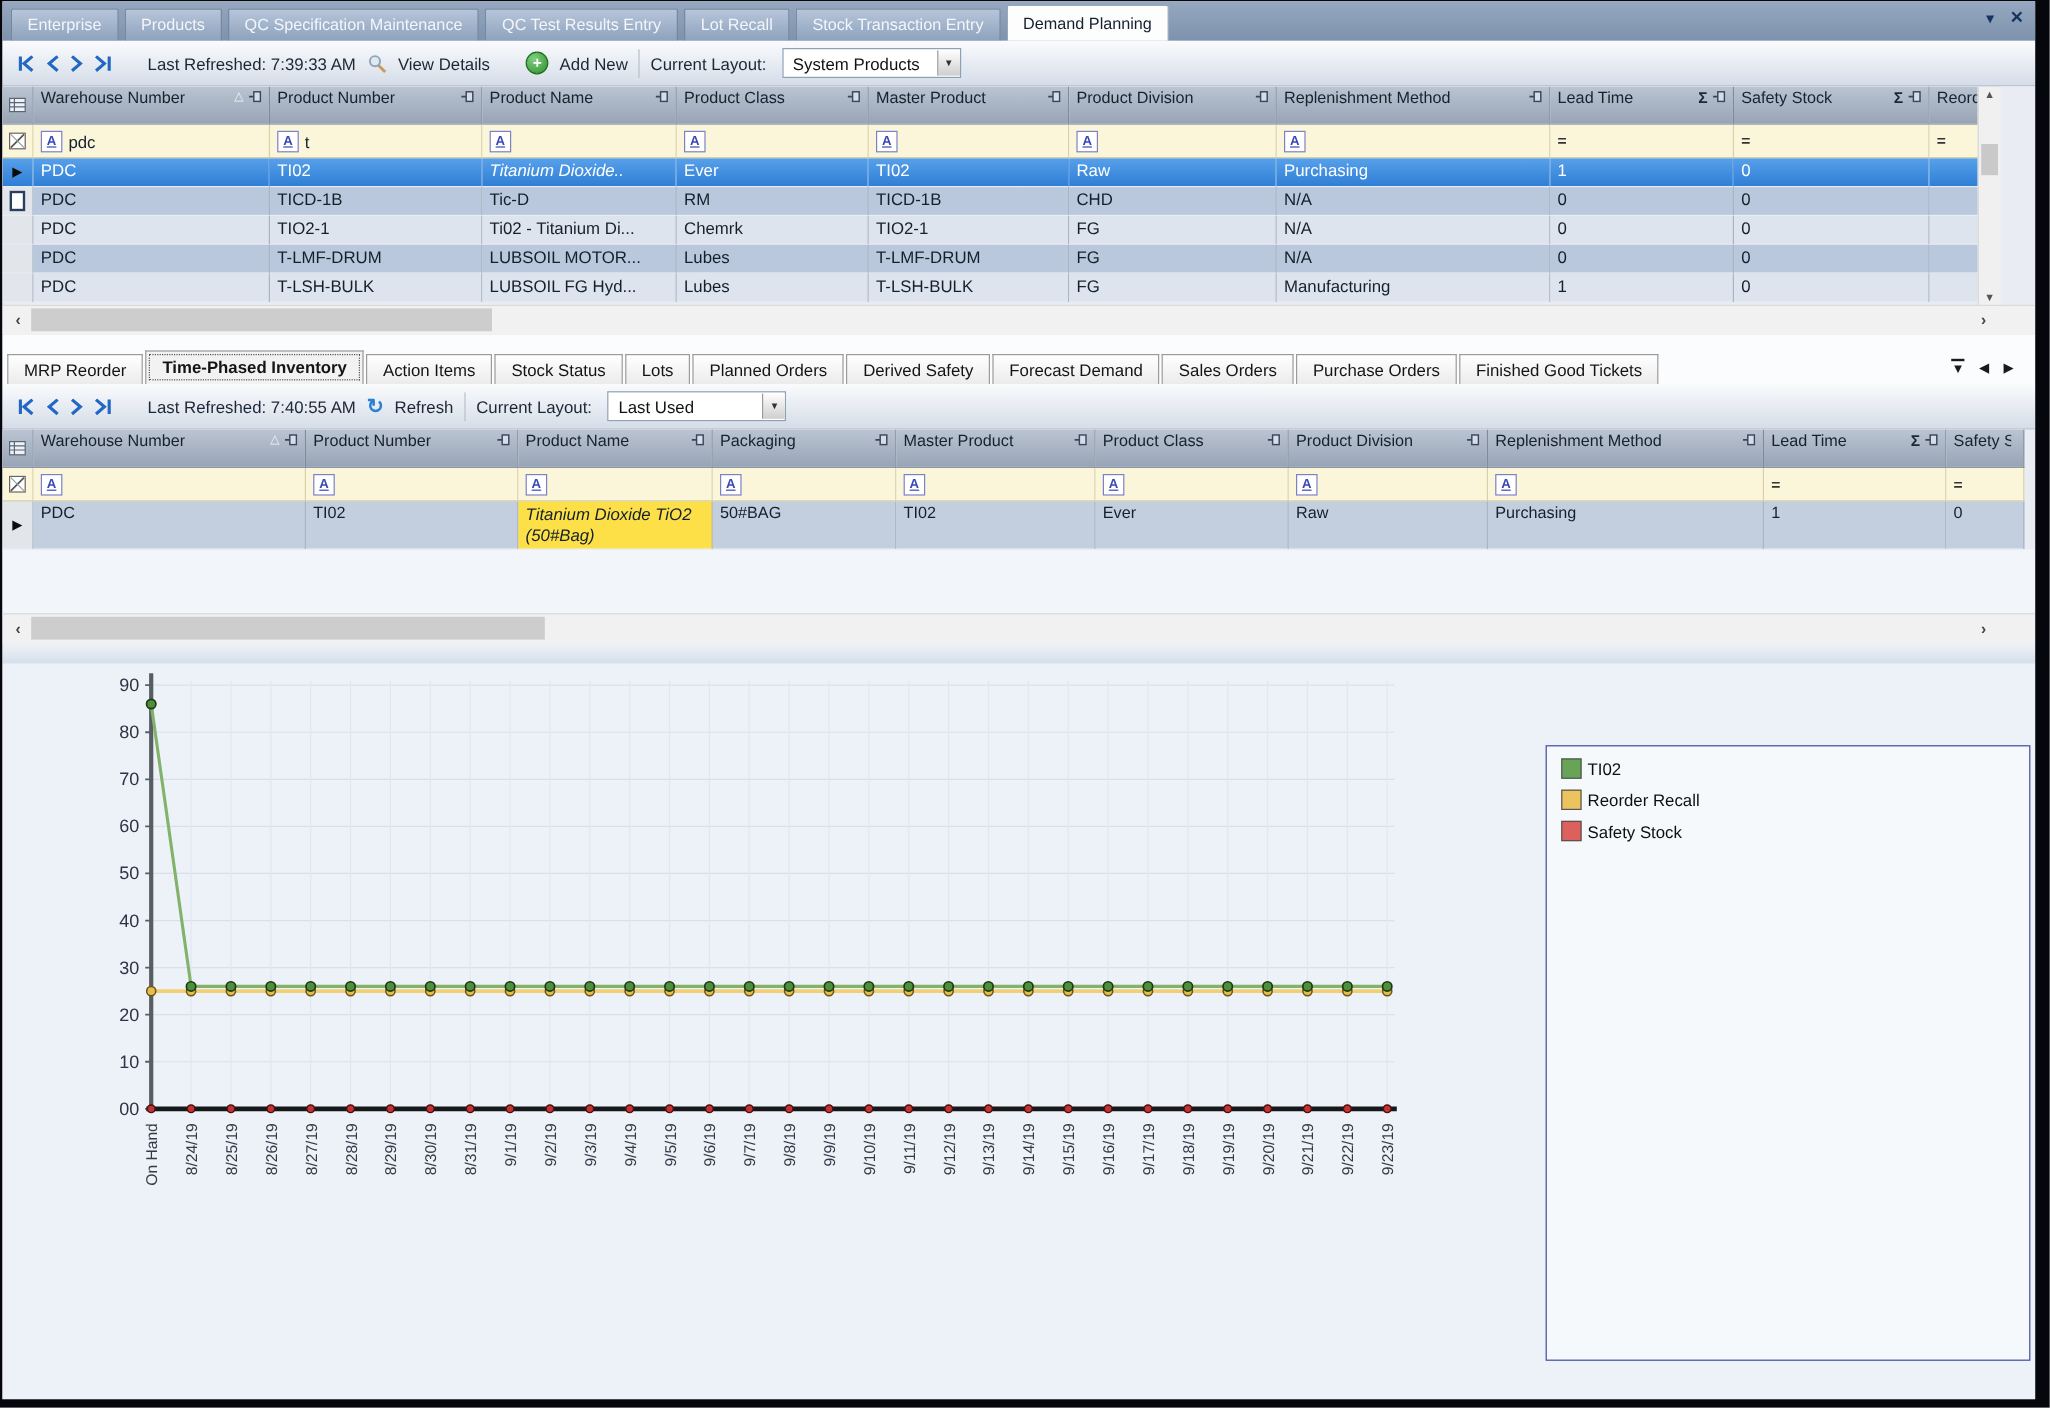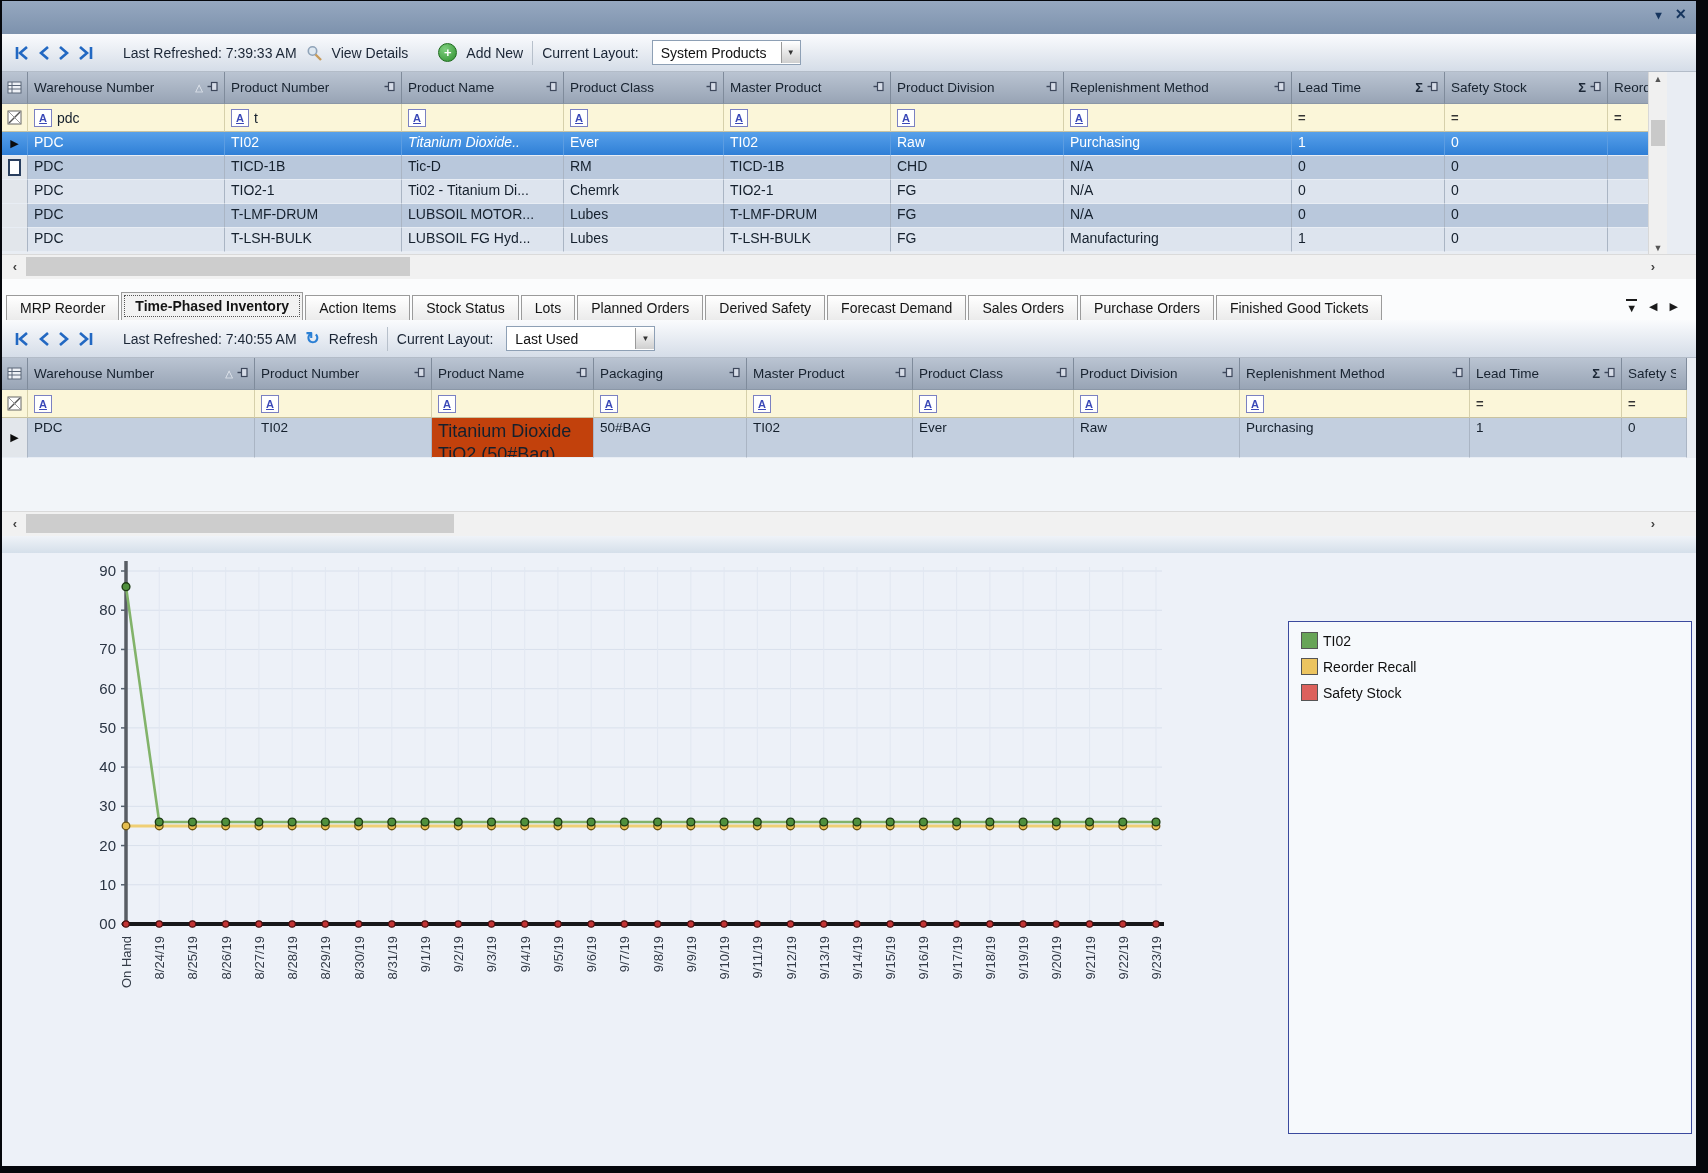--- a/index.html
+++ b/index.html
@@ -27,21 +27,21 @@
   .combo .cbtn{width:18px;height:21px;background:linear-gradient(#fefefe,#cfcfcf);border-left:1px solid #9a9a9a;
     font-size:8px;color:#333;display:flex;align-items:center;justify-content:center;}
 
   
   .grid{position:relative;background:#e9edf3;overflow:hidden;}
   #grid1{flex:0 0 207px;} #grid2{flex:0 0 178px;}
   .grow{display:flex;}
   .gcell{box-sizing:border-box;padding:2px 6px;font-size:14px;color:#15202d;border-right:1px solid #a6b1c0;
     overflow:hidden;white-space:nowrap;flex:0 0 auto;}
   .hrow .gcell{background:linear-gradient(#bac4d2,#98a4b5);color:#17222f;font-size:13.5px;height:32px;
-    display:flex;align-items:center;gap:4px;border-right:1px solid #7f8b9b;border-bottom:1px solid #8b97a7;}
+    display:flex;gap:4px;border-right:1px solid #7f8b9b;border-bottom:1px solid #8b97a7;}
   .hrow .hlabel{overflow:hidden;white-space:nowrap;}
   .hrow .hspace{flex:1;}
   .sorttri{color:#eef2f7;font-size:10px;}
   .sigma{font-weight:bold;font-size:13px;color:#1c2736;}
   .frow .gcell{background:#fbf6d9;height:28px;display:flex;align-items:center;gap:5px;border-right:1px solid #d6d0ab;border-bottom:1px solid #c9c3a0;}
   .fbox{display:inline-flex;width:16px;height:16px;background:#fff;border:1px solid #7b81c2;color:#3b49b8;
     font-size:11px;font-weight:bold;align-items:center;justify-content:center;text-decoration:underline;}
   .feq{color:#333;font-weight:bold;font-size:13px;}
   .drow .gcell{height:24px;border-right:1px solid #aab5c4;border-bottom:1px solid #e8edf4;}
   .drow.sel .gcell{background:linear-gradient(#57a0ea,#2f7fd6)!important;color:#fff;border-right:1px solid #5c9de2;}
@@ -78,20 +78,29 @@
     box-sizing:border-box;padding:10px 0 0 12px;}
   .legend-item{display:flex;align-items:center;gap:5px;margin-bottom:9px;font-size:14px;color:#101010;}
   .legend-swatch{width:17px;height:17px;border:1px solid #555;box-sizing:border-box;}
 </style>
 </head>
 <body>
 
 <div class="window">
 
   <div class="tabbar">
+    <div id="top-tabs" style="display:flex;align-items:flex-end;">
+        <div class="ttab">Enterprise</div>
+        <div class="ttab">Products</div>
+        <div class="ttab">QC Specification Maintenance</div>
+        <div class="ttab">QC Test Results Entry</div>
+        <div class="ttab">Lot Recall</div>
+        <div class="ttab">Stock Transaction Entry</div>
+        <div class="ttab active">Demand Planning</div>
+      </div>
     <div class="tabbar-right">
       <span style="font-size:12px;">▾</span>
       <span style="font-size:18px;">×</span>
     </div>
   </div>
 
   <div class="toolbar">
     <span class="navbtns">
       <svg width="16" height="14">
           <path d="M3 1 v12" stroke="#2268c2" stroke-width="2.6" fill="none"></path>
@@ -527,21 +536,21 @@
           <span class="feq">=</span>
           <span></span>
         </div>
       </div>
       <div class="grow drow">
         <div class="gcell selcol" style="width: 26px; height: 40px; background: rgb(226, 230, 235);">
           <span class="arrowglyph">▶</span>
         </div>
         <div class="gcell" style="width: 227px; height: 40px; background: rgb(195, 207, 223); white-space: normal; line-height: 1.25; font-size: 13.5px;">PDC</div>
         <div class="gcell" style="width: 177px; height: 40px; background: rgb(195, 207, 223); white-space: normal; line-height: 1.25; font-size: 13.5px;">TI02</div>
-        <div class="gcell" style="width: 162px; height: 40px; background: #c2410c; white-space: normal; line-height: 1.25; font-size: 18px;">Titanium Dioxide TiO2 (50#Bag)</div>
+        <div class="gcell" style="width: 162px; height: 40px; background: #fde047; white-space: normal; line-height: 1.25; font-size: 14px; font-style: italic;">Titanium Dioxide TiO2 (50#Bag)</div>
         <div class="gcell" style="width: 153px; height: 40px; background: rgb(195, 207, 223); white-space: normal; line-height: 1.25; font-size: 13.5px;">50#BAG</div>
         <div class="gcell" style="width: 166px; height: 40px; background: rgb(195, 207, 223); white-space: normal; line-height: 1.25; font-size: 13.5px;">TI02</div>
         <div class="gcell" style="width: 161px; height: 40px; background: rgb(195, 207, 223); white-space: normal; line-height: 1.25; font-size: 13.5px;">Ever</div>
         <div class="gcell" style="width: 166px; height: 40px; background: rgb(195, 207, 223); white-space: normal; line-height: 1.25; font-size: 13.5px;">Raw</div>
         <div class="gcell" style="width: 230px; height: 40px; background: rgb(195, 207, 223); white-space: normal; line-height: 1.25; font-size: 13.5px;">Purchasing</div>
         <div class="gcell" style="width: 152px; height: 40px; background: rgb(195, 207, 223); white-space: normal; line-height: 1.25; font-size: 13.5px;">1</div>
         <div class="gcell" style="width: 65px; height: 40px; background: rgb(195, 207, 223); white-space: normal; line-height: 1.25; font-size: 13.5px;">0</div>
       </div>
       <div class="emptyfill" style="top: 100px; bottom: 24px;"></div>
       <div class="hscroll">

